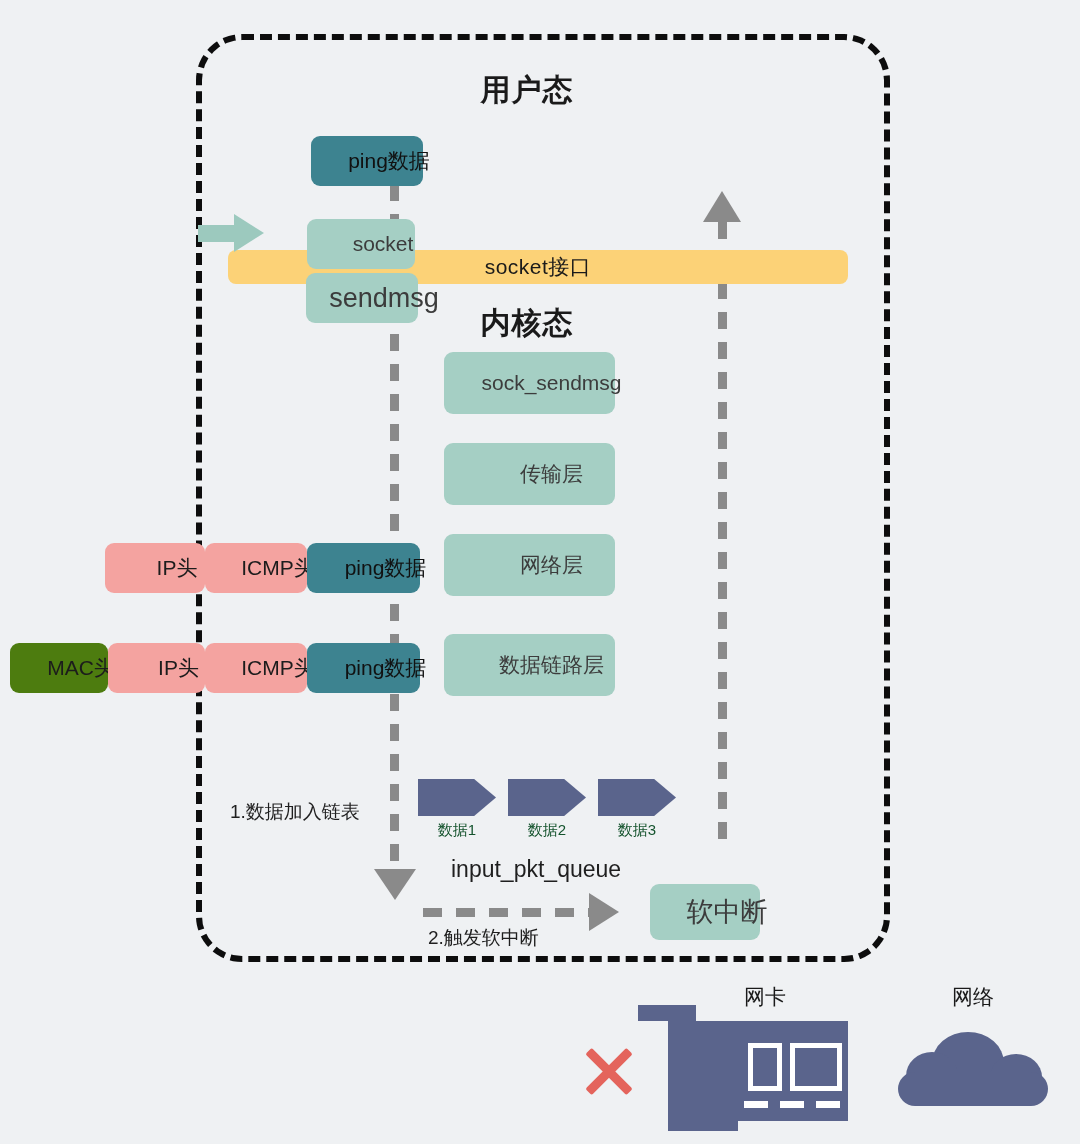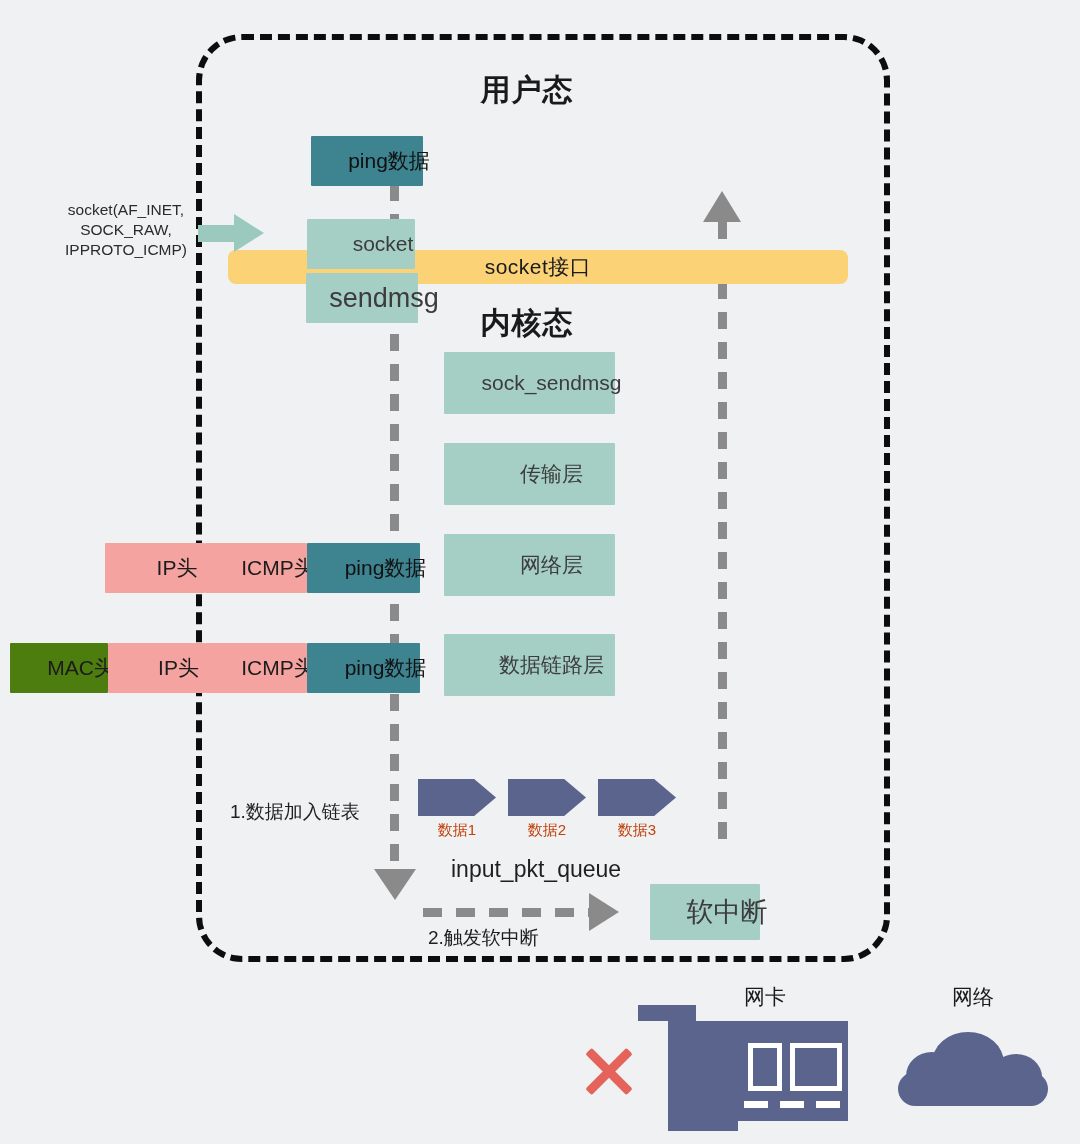--- a/index.html
+++ b/index.html
@@ -55,21 +55,21 @@
     align-items: center;
     justify-content: center;
     letter-spacing: 0.5px;
   }
 
   
   .node {
     display: flex;
     align-items: center;
     justify-content: center;
-    border-radius: 1px;
+    border-radius: 9px;
     box-sizing: border-box;
     white-space: nowrap;
     color: #3a3a3a;
     padding-left: 44px;
   }
   .node.teal-dark {
     background: #3d8390;
     color: #111111;
   }
   .node.teal-light {
@@ -155,21 +155,21 @@
   .step-label.multi { text-align: center; line-height: 1.35; white-space: pre-line; }
 
   
   .pkt-arrow {
     width: 78px; height: 37px;
     background: #5a648c;
     clip-path: polygon(0 0, 72% 0, 100% 50%, 72% 100%, 0 100%);
   }
   .pkt-caption {
     font-size: 15px;
-    color: #c2410c;
+    color: #14532d;
     text-align: center;
     width: 78px;
     white-space: nowrap;
   }
   .queue-name {
     font-size: 23px;
     color: #1f1f1f;
     white-space: nowrap;
   }
 
@@ -226,23 +226,20 @@
   <div class="abs arrow-up" style="left:703px; top:191px;"></div>
 
   <div class="abs socket-bar">socket接口</div>
 
   <div class="abs node teal-dark" style="left:311px; top:136px; width:112px; height:50px; font-size:21px;">ping数据</div>
 
   <div class="abs node teal-light" style="left:307px; top:219px; width:108px; height:50px; font-size:21px;">socket</div>
 
   <div class="abs node teal-light" style="left:306px; top:273px; width:112px; height:50px; font-size:27px;">sendmsg</div>
 
-  <div class="abs label call-label">socket(AF_INET,
-SOCK_RAW,
-IPPROTO_ICMP)</div>
   <div class="abs call-arrow">
     <span class="shaft"></span>
       <span class="head"></span>
   </div>
 
   <div class="abs node teal-light" style="left:444px; top:443px; width:171px; height:62px; font-size:21px;">传输层</div>
   <div class="abs node teal-light" style="left:444px; top:352px; width:171px; height:62px; font-size:21px;">sock_sendmsg</div>
   <div class="abs node teal-light" style="left:444px; top:534px; width:171px; height:62px; font-size:21px;">网络层</div>
   <div class="abs node teal-light" style="left:444px; top:634px; width:171px; height:62px; font-size:21px;">数据链路层</div>
 

